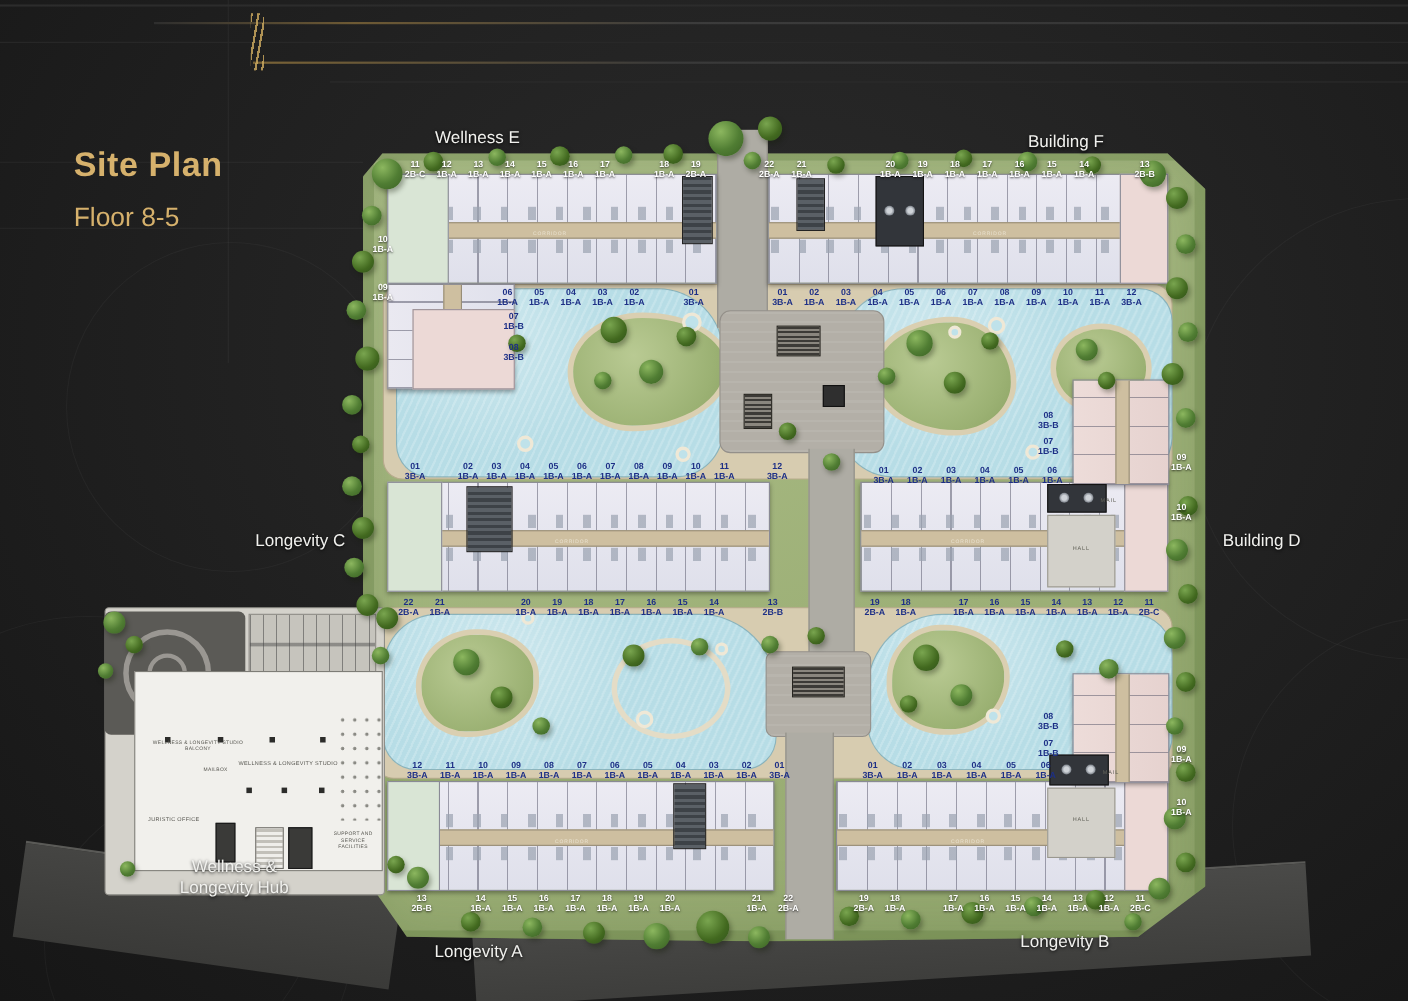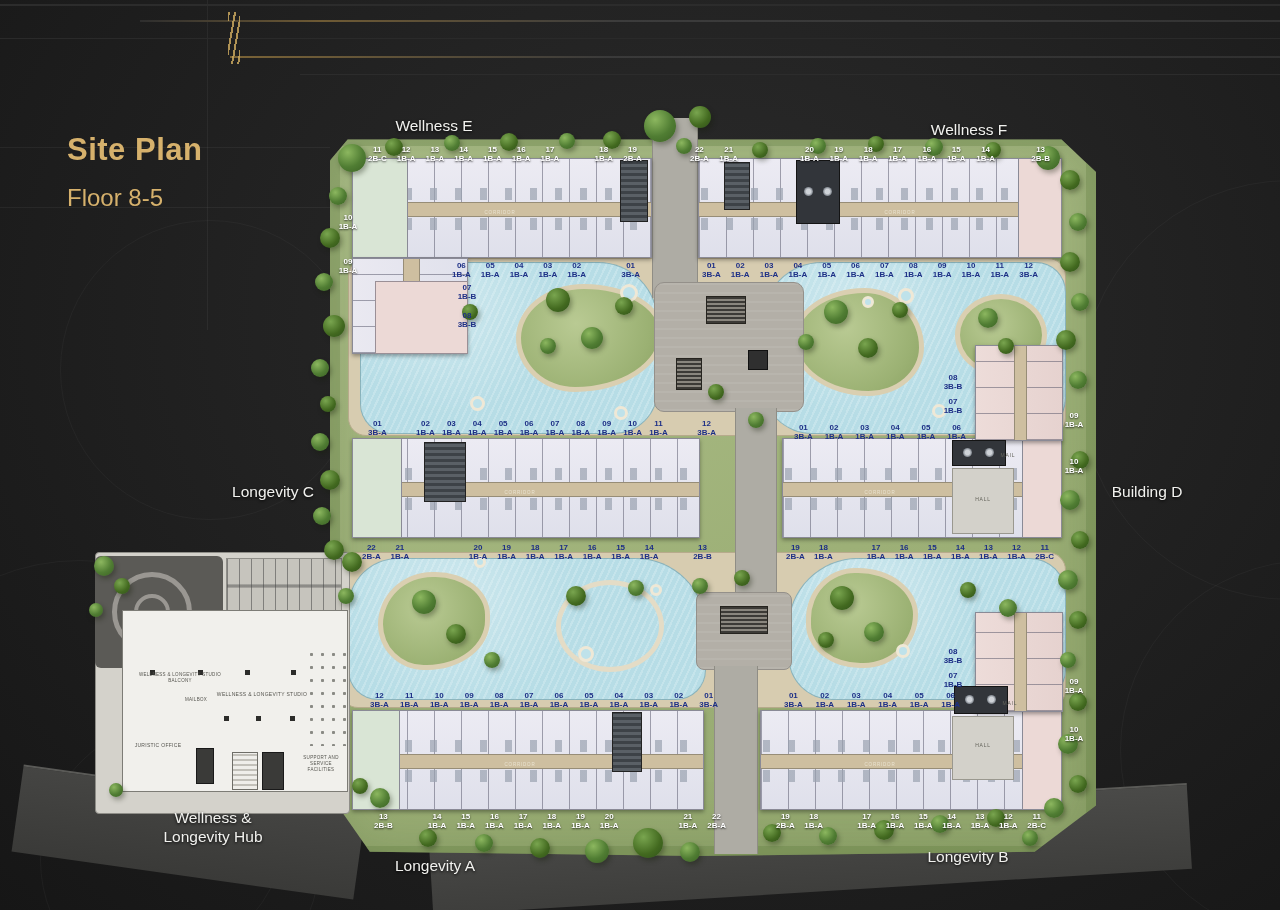--- a/index.html
+++ b/index.html
@@ -833,26 +833,26 @@
         <span class="un">12</span>
         <span class="ut">1B-A</span>
       </div>
       <div class="ulabel">
         <span class="un">11</span>
         <span class="ut">2B-C</span>
       </div>
     </div>
 
   <div class="bl" style="left:434px;top:117px;">Wellness E</div>
-  <div class="bl" style="left:969px;top:121px;">Wellness F</div>
+  <div class="bl" style="left:969px;top:121px;">Building F</div>
   <div class="bl" style="left:273px;top:483px;">Longevity C</div>
   <div class="bl" style="left:1147px;top:483px;">Building D</div>
   <div class="bl" style="left:435px;top:857px;">Longevity A</div>
   <div class="bl" style="left:968px;top:848px;">Longevity B</div>
-  <div class="hubname" style="left:213px;top:808px;text-align:center;">
+  <div class="hubname" style="left:213px;top:779px;text-align:center;">
     <span style="display:block;">Wellness &amp;</span>
     <span style="display:block;">Longevity Hub</span>
   </div>
 
 <div class="tree" style="left: 338px; top: 144px; width: 28px; height: 28px; background: radial-gradient(circle at 35% 30%, rgb(140, 183, 95), rgb(80, 125, 51) 55%, rgb(59, 97, 36));"></div>
     <div class="tree" style="left: 385px; top: 138px; width: 18px; height: 18px; background: radial-gradient(circle at 35% 30%, rgb(121, 165, 79), rgb(66, 105, 31) 60%, rgb(48, 81, 28));"></div>
     <div class="tree" style="left: 444px; top: 135px; width: 16px; height: 16px; background: radial-gradient(circle at 35% 30%, rgb(140, 183, 95), rgb(80, 125, 51) 55%, rgb(59, 97, 36));"></div>
     <div class="tree" style="left: 500px; top: 133px; width: 18px; height: 18px; background: radial-gradient(circle at 35% 30%, rgb(121, 165, 79), rgb(66, 105, 31) 60%, rgb(48, 81, 28));"></div>
     <div class="tree" style="left: 559px; top: 133px; width: 16px; height: 16px; background: radial-gradient(circle at 35% 30%, rgb(140, 183, 95), rgb(80, 125, 51) 55%, rgb(59, 97, 36));"></div>
     <div class="tree" style="left: 603px; top: 131px; width: 18px; height: 18px; background: radial-gradient(circle at 35% 30%, rgb(121, 165, 79), rgb(66, 105, 31) 60%, rgb(48, 81, 28));"></div>

